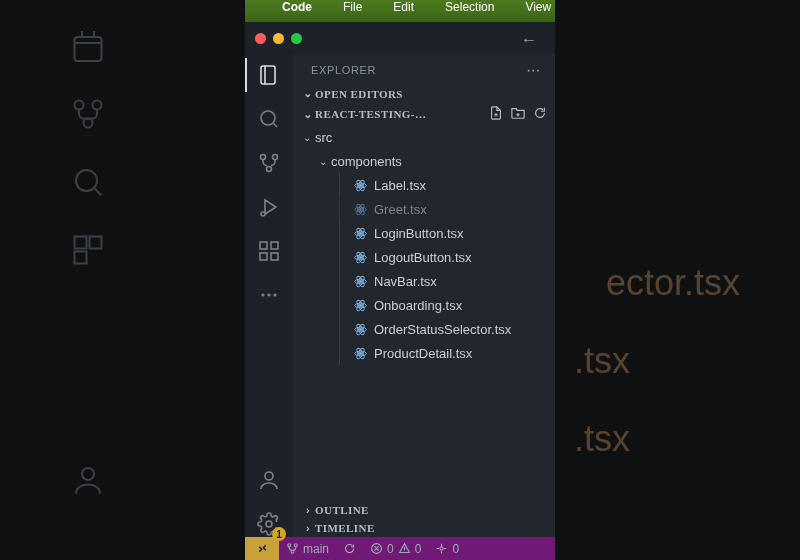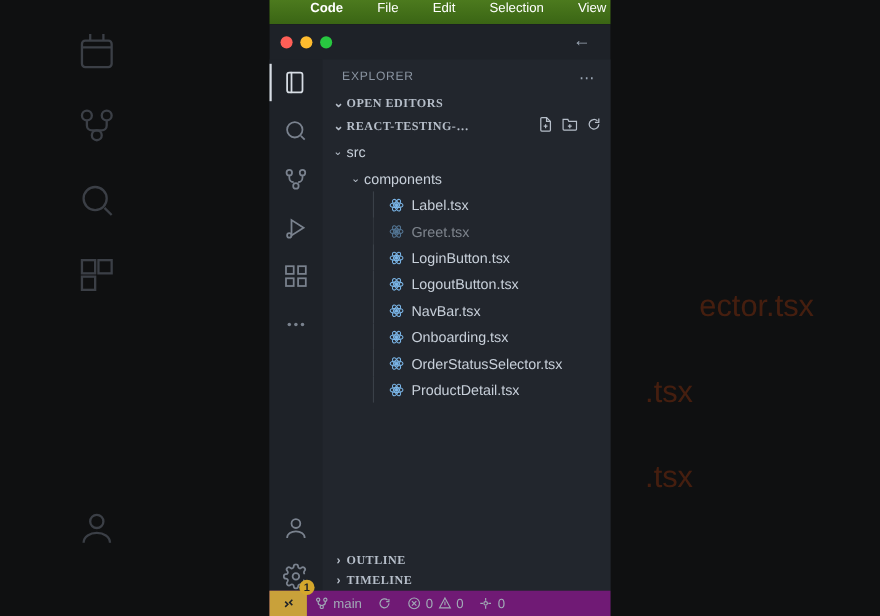--- a/index.html
+++ b/index.html
@@ -1,21 +1,21 @@
 <!DOCTYPE html>
 <html><head>
 <meta charset="utf-8">
 <style>
   * { margin: 0; padding: 0; box-sizing: border-box; font-family: -apple-system, BlinkMacSystemFont, 'Segoe UI', sans-serif; }
   body { background: #0a0a0a; width: 800px; height: 560px; overflow: hidden; position: relative; }
 
   .left-shadow, .right-shadow { position: absolute; top: 0; height: 560px; background: #141518; opacity: 0.5; pointer-events: none; }
   .left-shadow { left: 0; width: 245px; }
   .right-shadow { right: 0; width: 245px; }
-  .shadow-text { position: absolute; color: #c2410c; font-size: 28px; font-weight: 400; opacity: 0.3; }
+  .shadow-text { position: absolute; color: #fdba74; font-size: 36px; font-weight: 400; opacity: 0.3; }
 
   
   .menubar { position: absolute; left: 245px; top: 0; width: 310px; height: 22px; background: linear-gradient(#4c7a1e, #3a6514); display: flex; padding: 0 6px; gap: 31px; color: #fff; font-size: 12px; font-weight: 500; }
   .menubar .apple { font-size: 13px; }
   .menubar .app { font-weight: 700; }
 
   
   .window { position: absolute; left: 245px; top: 22px; width: 310px; height: 538px; background: #1e2228; display: flex; flex-direction: column; }
   .titlebar { height: 32px; display: flex; align-items: center; padding: 0 10px; }
   .traffic { display: flex; gap: 7px; }

